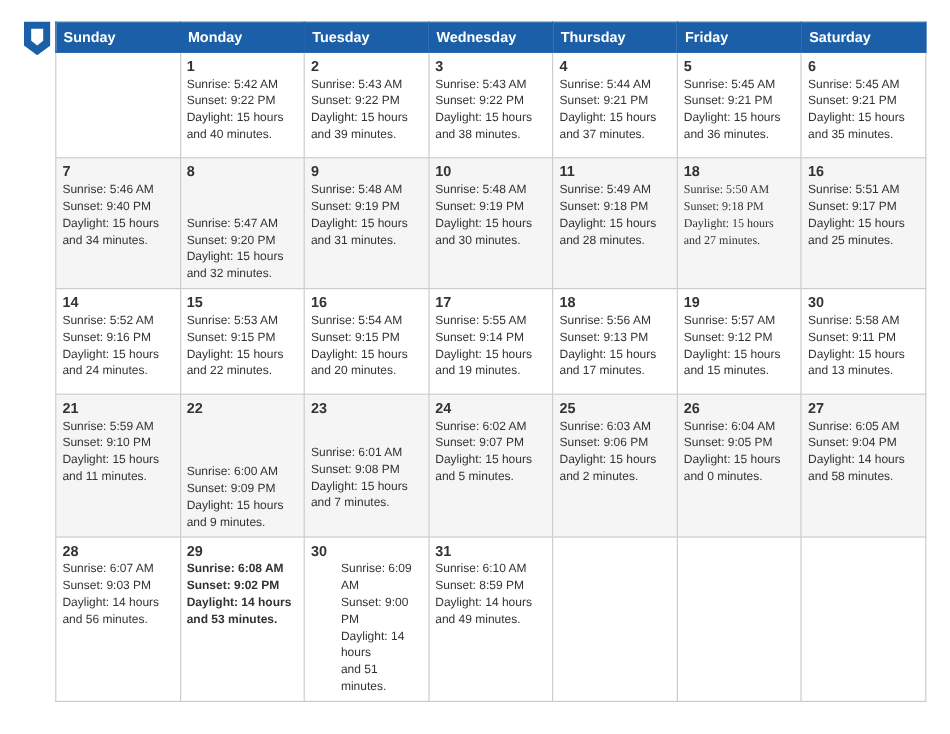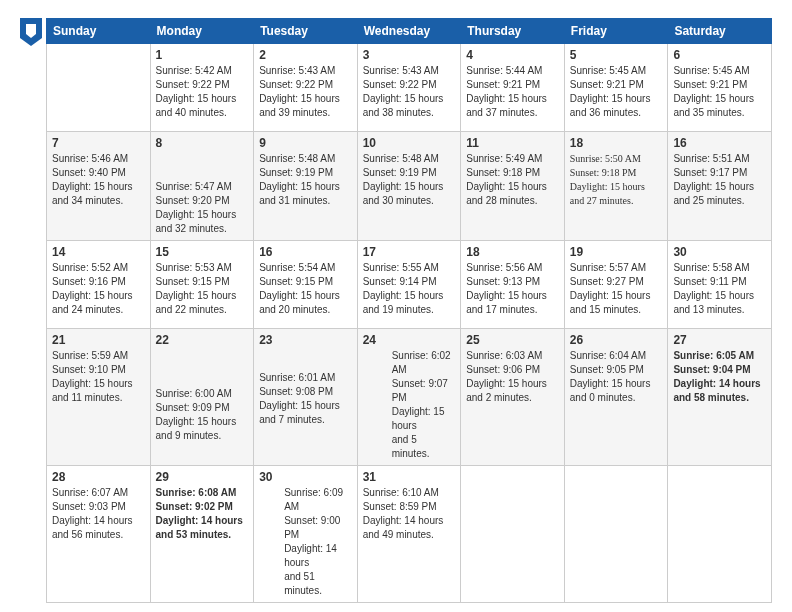--- a/index.html
+++ b/index.html
@@ -271,21 +271,21 @@
           <td>
             <span class="cell-date">18</span>
             <div class="cell-info" style="white-space: pre-line;">Sunrise: 5:56 AM
 Sunset: 9:13 PM
 Daylight: 15 hours
 and 17 minutes.</div>
           </td>
           <td>
             <span class="cell-date">19</span>
             <div class="cell-info" style="white-space: pre-line;">Sunrise: 5:57 AM
-Sunset: 9:27 PM
+Sunset: 9:12 PM
 Daylight: 15 hours
 and 15 minutes.</div>
           </td>
           <td>
             <span class="cell-date">30</span>
             <div class="cell-info" style="white-space: pre-line;">Sunrise: 5:58 AM
 Sunset: 9:11 PM
 Daylight: 15 hours
 and 13 minutes.</div>
           </td>
@@ -307,42 +307,42 @@
           </td>
           <td>
             <span class="cell-date">23</span>
             <div class="cell-info" style="white-space: pre-line; margin-top: 24px;">Sunrise: 6:01 AM
 Sunset: 9:08 PM
 Daylight: 15 hours
 and 7 minutes.</div>
           </td>
           <td>
             <span class="cell-date">24</span>
-            <div class="cell-info" style="white-space: pre-line; margin-left: 29px;">Sunrise: 6:02 AM
+            <div class="cell-info" style="white-space: pre-line;">Sunrise: 6:02 AM
 Sunset: 9:07 PM
 Daylight: 15 hours
 and 5 minutes.</div>
           </td>
           <td>
             <span class="cell-date">25</span>
             <div class="cell-info" style="white-space: pre-line;">Sunrise: 6:03 AM
 Sunset: 9:06 PM
 Daylight: 15 hours
 and 2 minutes.</div>
           </td>
           <td>
             <span class="cell-date">26</span>
             <div class="cell-info" style="white-space: pre-line;">Sunrise: 6:04 AM
 Sunset: 9:05 PM
 Daylight: 15 hours
 and 0 minutes.</div>
           </td>
           <td>
             <span class="cell-date">27</span>
-            <div class="cell-info" style="white-space: pre-line; font-weight: bold;">Sunrise: 6:05 AM
+            <div class="cell-info" style="white-space: pre-line;">Sunrise: 6:05 AM
 Sunset: 9:04 PM
 Daylight: 14 hours
 and 58 minutes.</div>
           </td>
         </tr>
         <tr>
           <td>
             <span class="cell-date">28</span>
             <div class="cell-info" style="white-space: pre-line;">Sunrise: 6:07 AM
 Sunset: 9:03 PM

